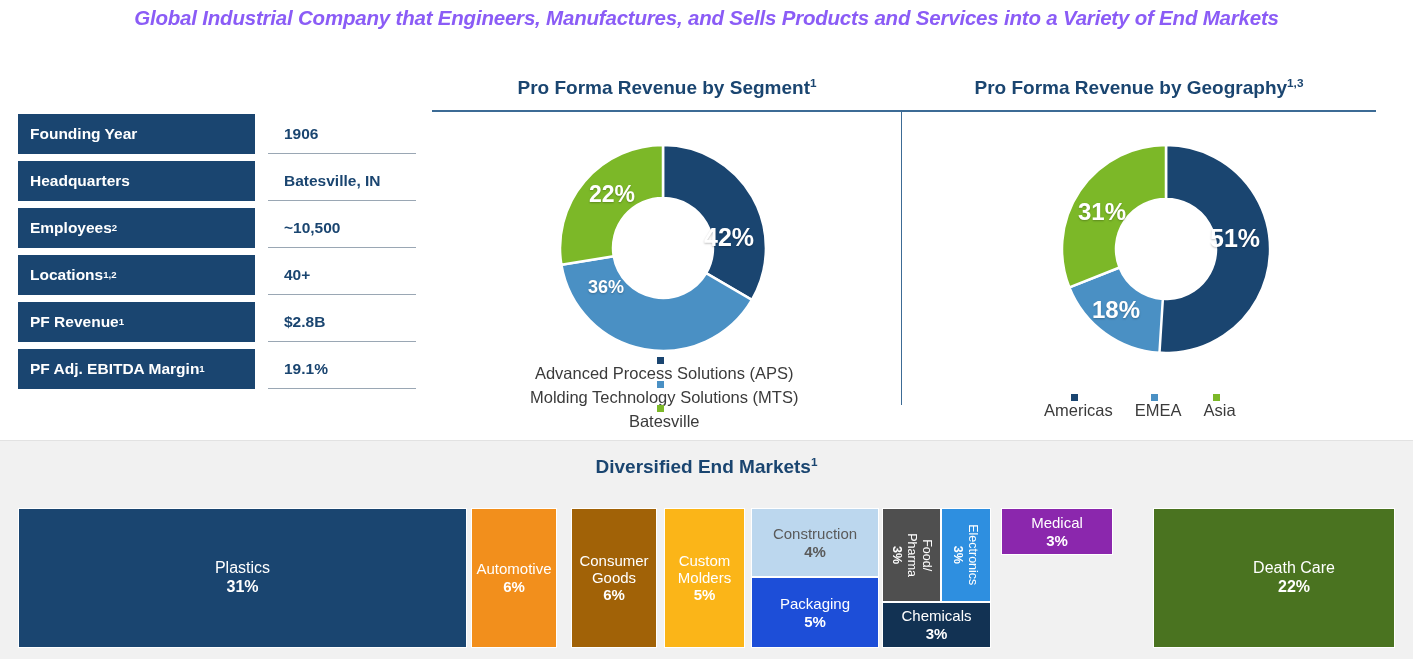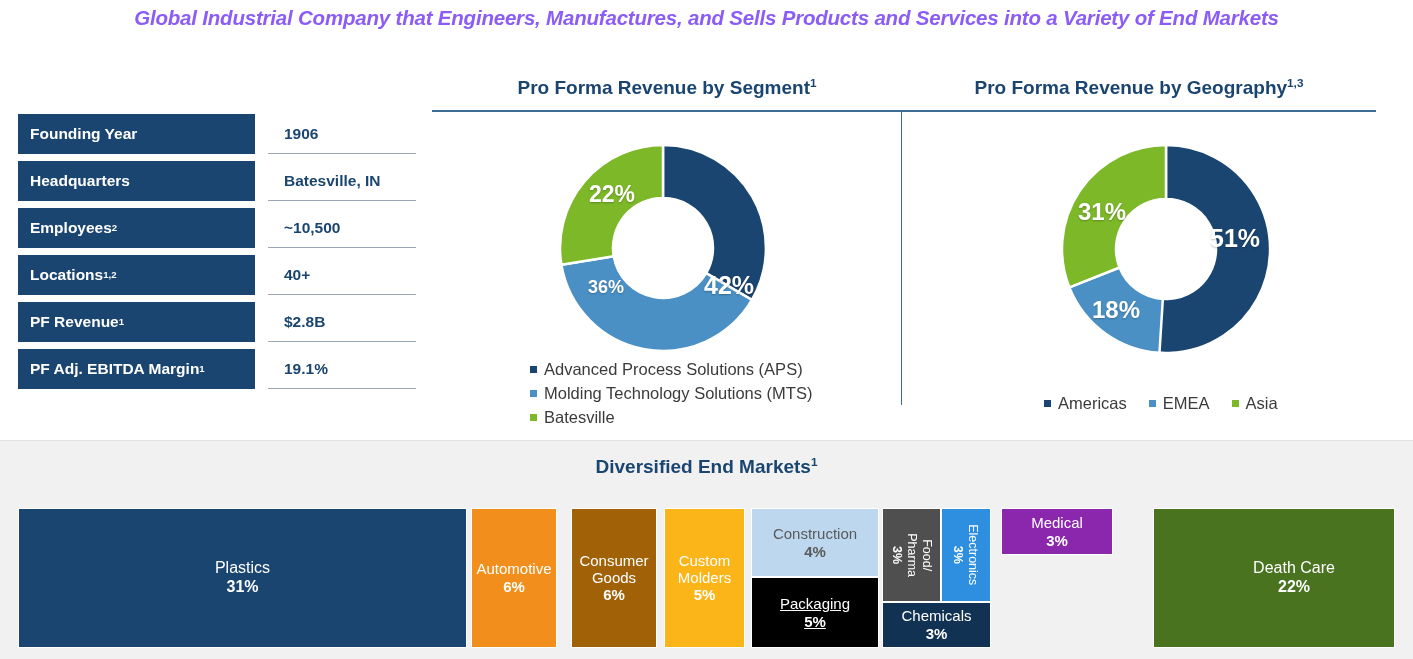--- a/index.html
+++ b/index.html
@@ -58,21 +58,21 @@
   .donut-wrap { position: absolute; }
   .donut { position: relative; }
   .donut svg { display: block; }
   .dlabel {
     position: absolute; color: #ffffff; font-weight: bold;
     font-size: 24px; white-space: nowrap;
     text-shadow: 0 1px 2px rgba(0,0,0,.25);
   }
 
   .legend { position: absolute; }
-  .legend-row { display: flex; align-items: center; height: 24px; }
+  .legend-row { display: flex; align-items: center; height: 24px; flex-direction: column; }
   .legend-sq { width: 7px; height: 7px; margin-right: 7px; flex: 0 0 auto; }
   .legend-txt { color: #3b3b3b; font-size: 16.5px; white-space: nowrap; }
 
   .legend-h { position: absolute; display: flex; align-items: center; gap: 22px; }
   .legend-h .legend-row { height: auto; }
 
   
   .band {
     position: absolute; left: 0; top: 440px; width: 1413px; height: 219px;
     background: #f1f1f1; border-top: 1px solid #e2e2e2;
@@ -167,21 +167,21 @@
 
           <path d="M 0,-103 A 103,103 0 0 1 49.45,-90.35 L 24.02,-43.89 A 50,50 0 0 0 0,-50 Z" fill="#1a4570" stroke="#ffffff" stroke-width="2.5" transform="rotate(0)"></path>
           <path d="M 0,-103 A 103,103 0 0 1 88.9,51.9 L 43.16,25.19 A 50,50 0 0 0 0,-50 Z" fill="#1a4570" stroke="#ffffff" stroke-width="2.5"></path>
 
           <path d="M 88.9,51.9 A 103,103 0 0 1 -101.6,16.8 L -49.32,8.16 A 50,50 0 0 0 43.16,25.19 Z" fill="#4a90c4" stroke="#ffffff" stroke-width="2.5"></path>
 
           <path d="M -101.6,16.8 A 103,103 0 0 1 0,-103 L 0,-50 A 50,50 0 0 0 -49.32,8.16 Z" fill="#7cb828" stroke="#ffffff" stroke-width="2.5"></path>
           <circle cx="0" cy="0" r="50" fill="#ffffff"></circle>
         </g>
       </svg>
-      <div class="dlabel" style="left:148px; top:82px; font-size:25px;margin-top:48px;">42%</div>
+      <div class="dlabel" style="left:148px; top:82px; font-size:25px;">42%</div>
       <div class="dlabel" style="left:32px; top:136px; font-size:18px;">36%</div>
       <div class="dlabel" style="left:33px; top:40px; font-size:23px;">22%</div>
     </div>
   </div>
 
   <div class="legend" style="left:530px; top:357px;">
     <div class="legend-row">
       <span class="legend-sq" style="background:#1a4570;"></span>
       <span class="legend-txt">Advanced Process Solutions (APS)</span>
     </div>
@@ -254,21 +254,21 @@
       <div class="tile" style="left:646px; top:0px; width:81px; height:140px; background:#fbb518;">
         <div class="t-name" style="line-height:1.15;">Custom<br>Molders</div>
         <div class="t-pct">5%</div>
       </div>
 
       <div class="tile" style="left:733px; top:0px; width:128px; height:69px; background:#bcd7ee; color:#5a5a5a;">
         <div class="t-name">Construction</div>
         <div class="t-pct">4%</div>
       </div>
 
-      <div class="tile" style="left:733px; top:69px; width:128px; height:71px; background:#000000;text-decoration:underline;">
+      <div class="tile" style="left:733px; top:69px; width:128px; height:71px; background:#1d4ed8;">
         <div class="t-name">Packaging</div>
         <div class="t-pct">5%</div>
       </div>
 
       <div class="tile rot small" style="left:864px; top:0px; width:59px; height:94px; background:#4f4f4f;">
         <div class="inner">
           <div class="t-name">Food/<br>Pharma</div>
           <div class="t-pct">3%</div>
         </div>
       </div>

